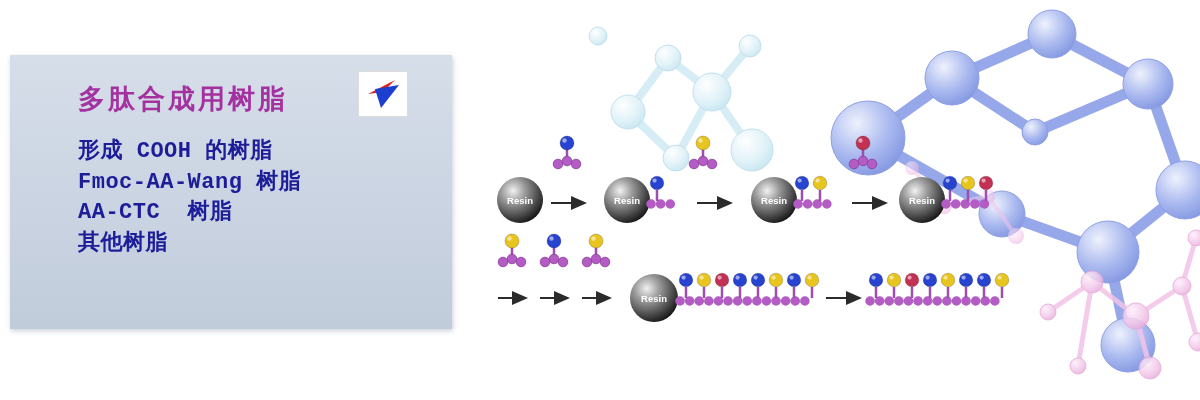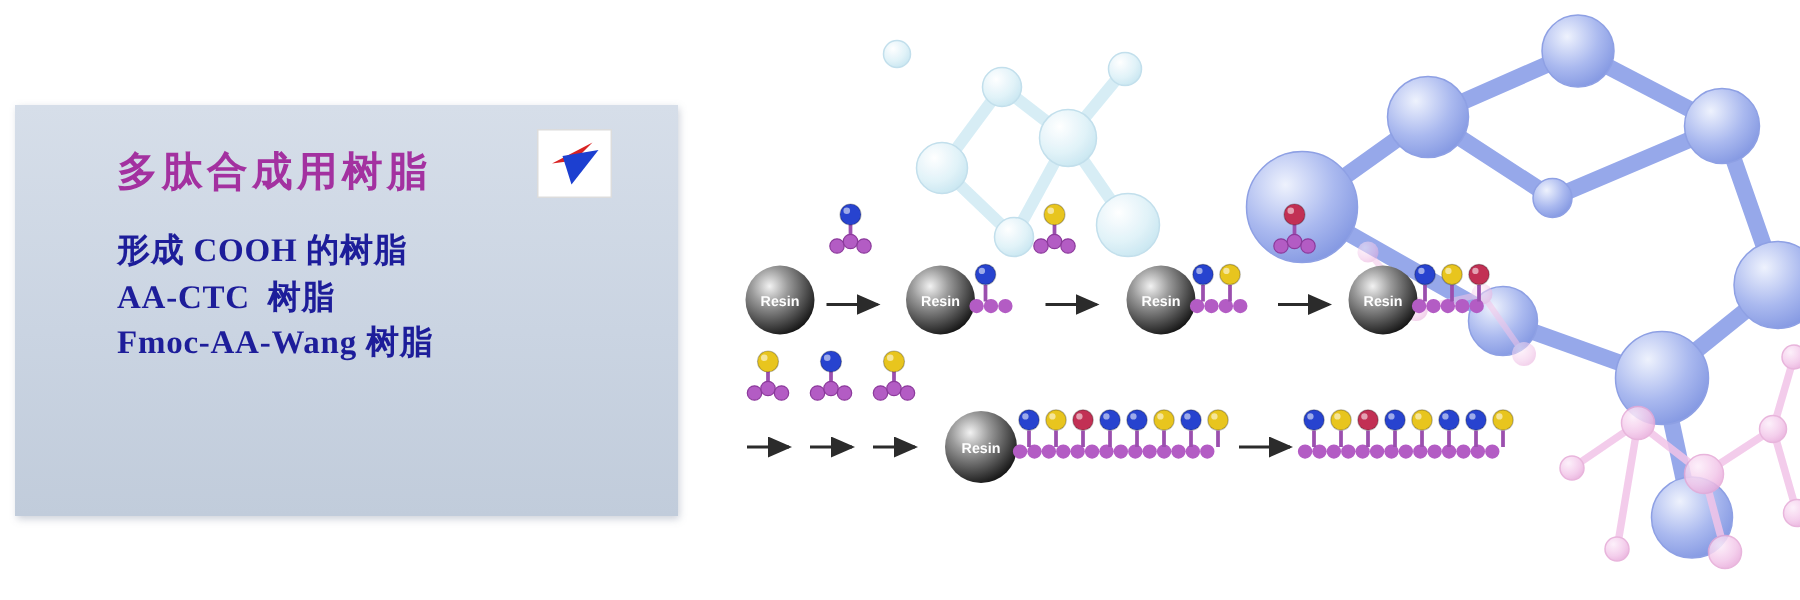--- a/index.html
+++ b/index.html
@@ -2,37 +2,37 @@
 <html><head>
 <meta charset="utf-8">
 <style>
   * { margin:0; padding:0; box-sizing:border-box; }
   html,body { width:1200px; height:400px; }
   body { background:#ffffff; font-family:"Liberation Sans", sans-serif; overflow:hidden; }
   .stage { position:relative; width:1200px; height:400px; background:#ffffff; overflow:hidden; }
   .art { position:absolute; left:0; top:0; width:1200px; height:400px; }
 
   .panel {
-    position:absolute; left:10px; top:70px; width:442px; height:274px;
+    position:absolute; left:10px; top:55px; width:442px; height:274px;
     background:linear-gradient(180deg,#d6dee9 0%, #cad4e2 55%, #c1ccdb 100%);
     box-shadow:1px 2px 5px rgba(110,120,145,0.35);
   }
   .panel-title {
     position:absolute; left:68px; top:26px;
     font-size:27px; font-weight:bold; color:#a331a0; letter-spacing:3px;
     font-family:"Liberation Sans", sans-serif;
   }
   .logo {
     position:absolute; right:44px; top:16px; width:50px; height:46px;
     background:#ffffff; border:1px solid #dcdcdc;
     display:flex; align-items:center; justify-content:center; cursor:pointer;
   }
   .resin-list { position:absolute; left:68px; top:82px; list-style:none; }
   .resin-list li {
-    font-family:Liberation Serif, serif; font-weight:bold;
+    font-family:Liberation Mono, monospace; font-weight:bold;
     font-size:22px; color:#1d1d9a; line-height:30.5px; letter-spacing:0.5px;
     cursor:pointer; white-space:pre;
   }
   .resin-label {
     fill:#ffffff; font-size:9.5px; font-weight:bold; text-anchor:middle;
     font-family:"Liberation Sans", sans-serif;
   }
   .arr { stroke:#2b2b2b; stroke-width:2; marker-end:url(#arrow); }
   .beads { stroke:#b35cc4; stroke-width:9.5; stroke-linecap:round; stroke-dasharray:0.1 9.5; fill:none; }
 </style>
@@ -233,18 +233,19 @@
   <div class="panel">
     <div class="panel-title">多肽合成用树脂</div>
     <div class="logo">
       <svg width="36" height="32" viewBox="0 0 36 32">
         <path d="M3,16 L30,2 L18,14 Z" fill="#d92323"></path>
         <path d="M10,11 L34,7 L16,30 Z" fill="#1c3fd0"></path>
       </svg>
     </div>
     <ul class="resin-list">
       <li>形成 COOH 的树脂</li>
+      <li>Fmoc-AA-Wang 树脂</li>
       <li>AA-CTC  树脂</li>
-      <li>Fmoc-AA-Wang 树脂</li>
+      <li>其他树脂</li>
     </ul>
   </div>
 
 </div>
 
 </body></html>

